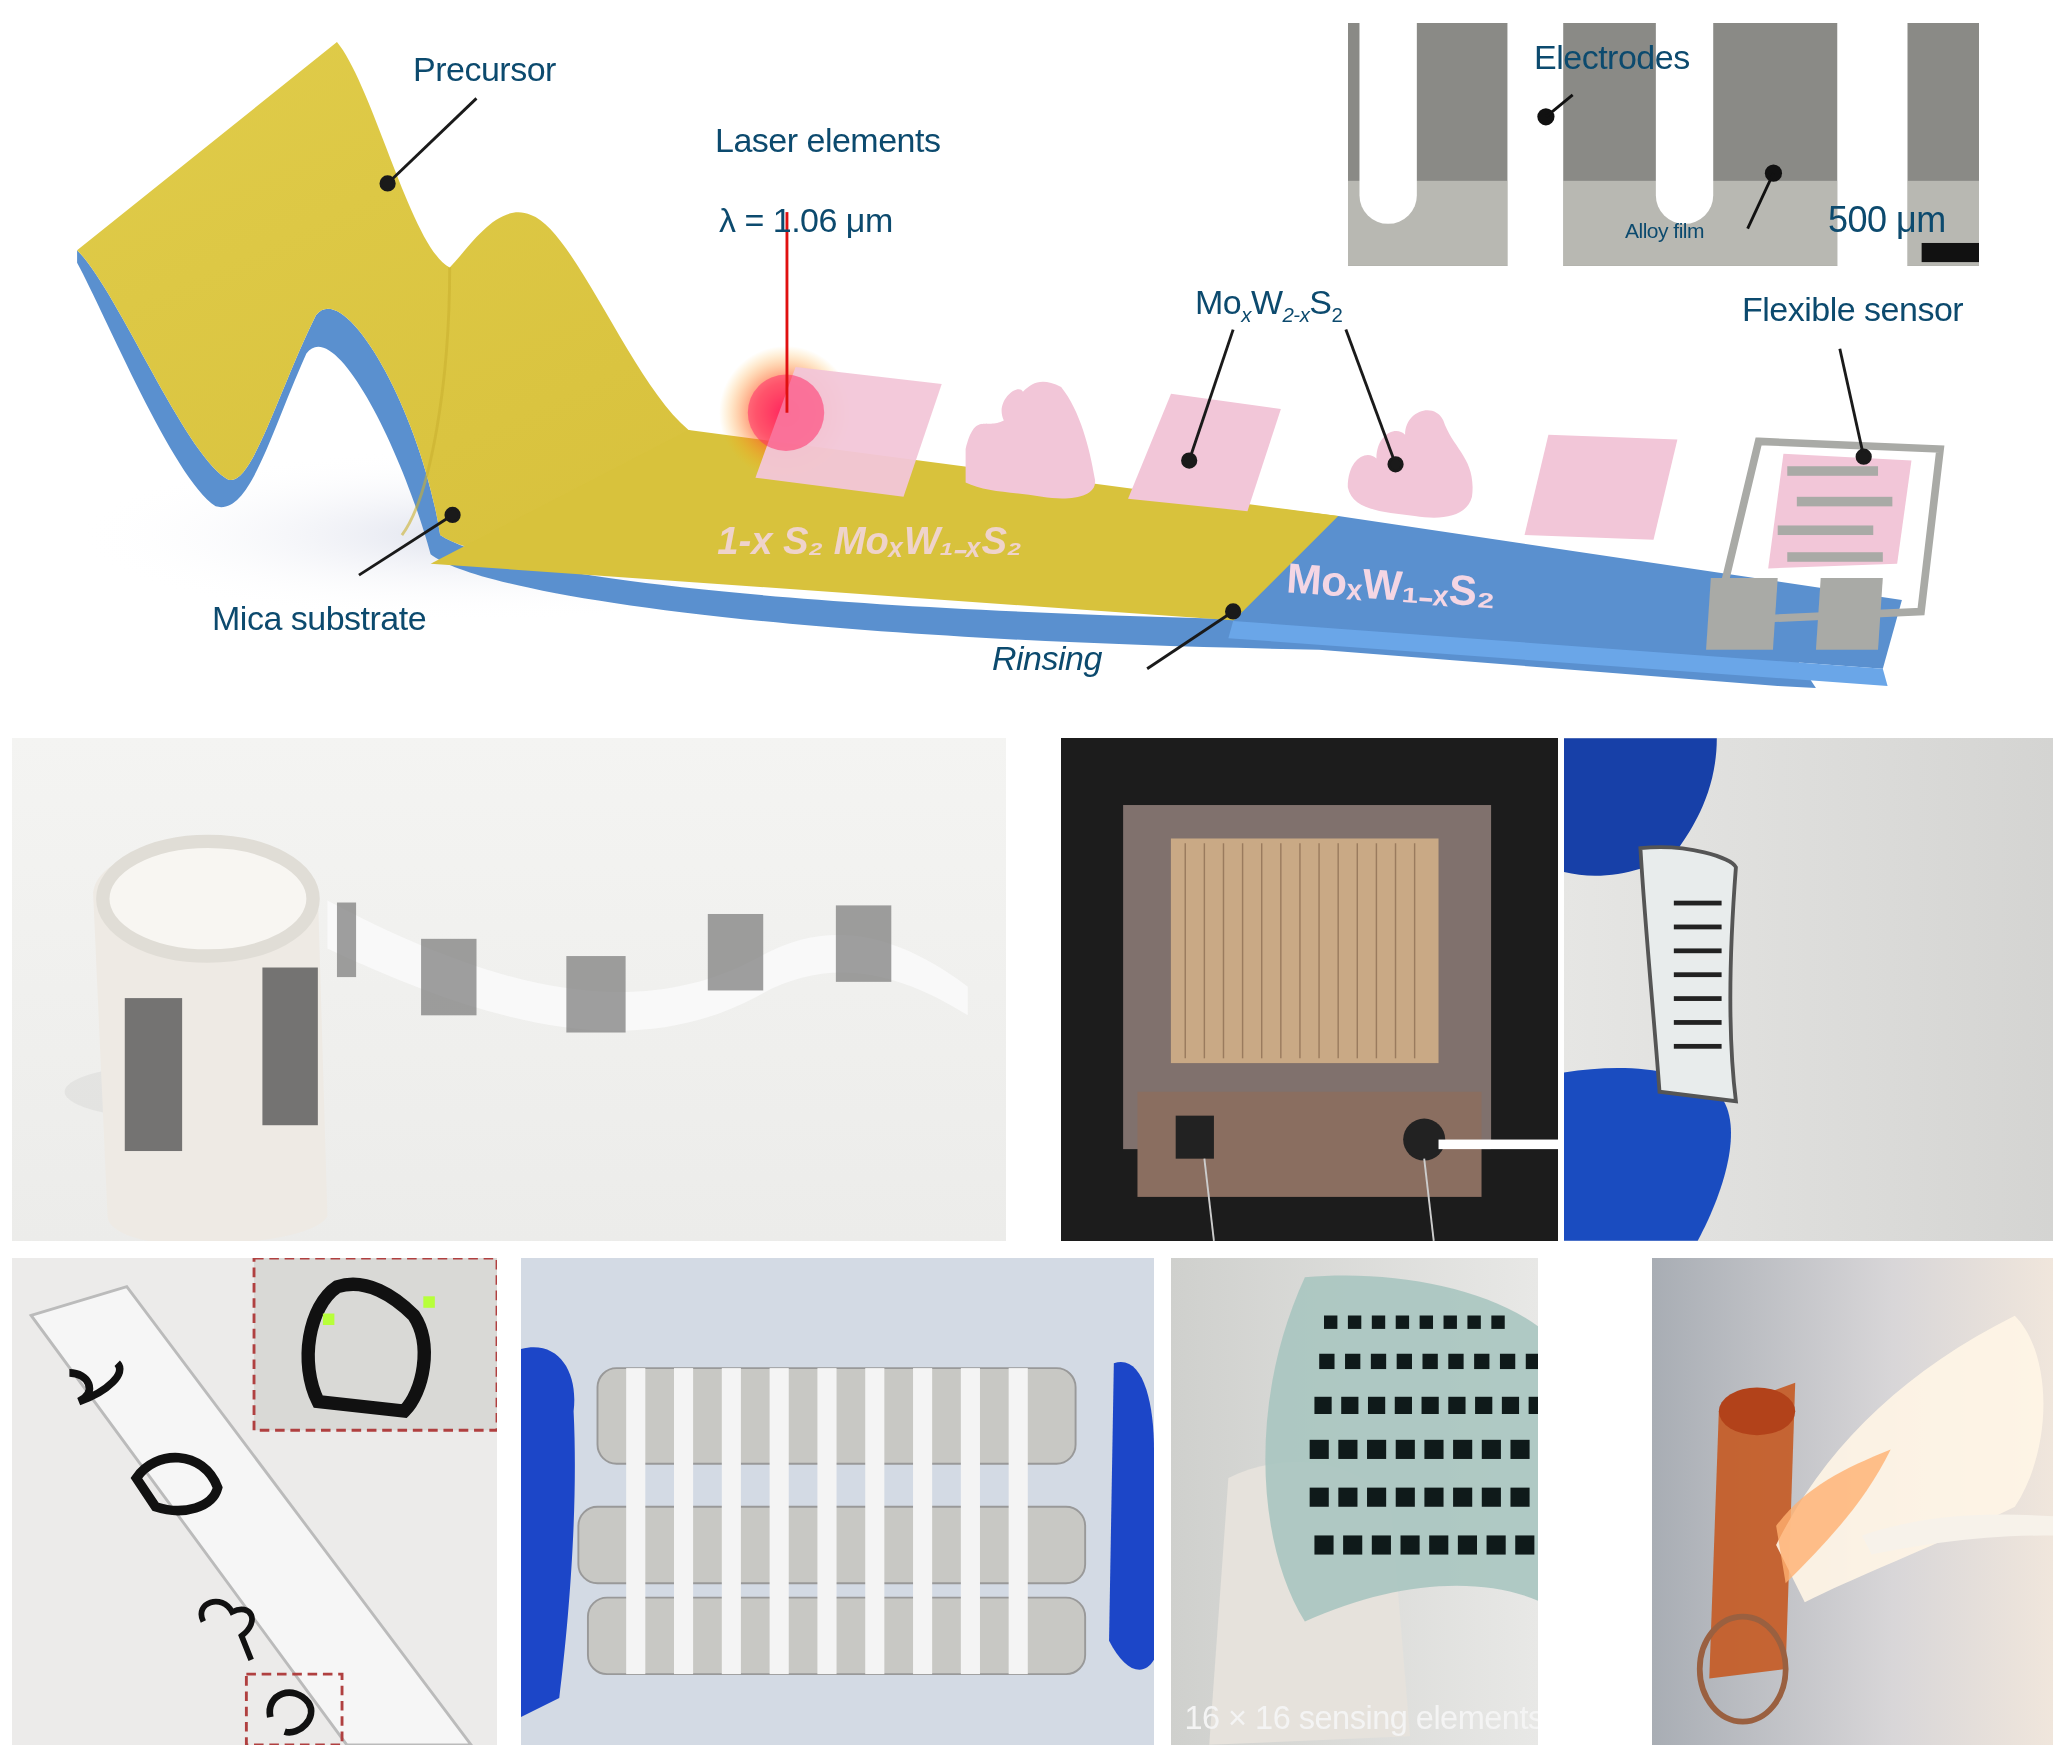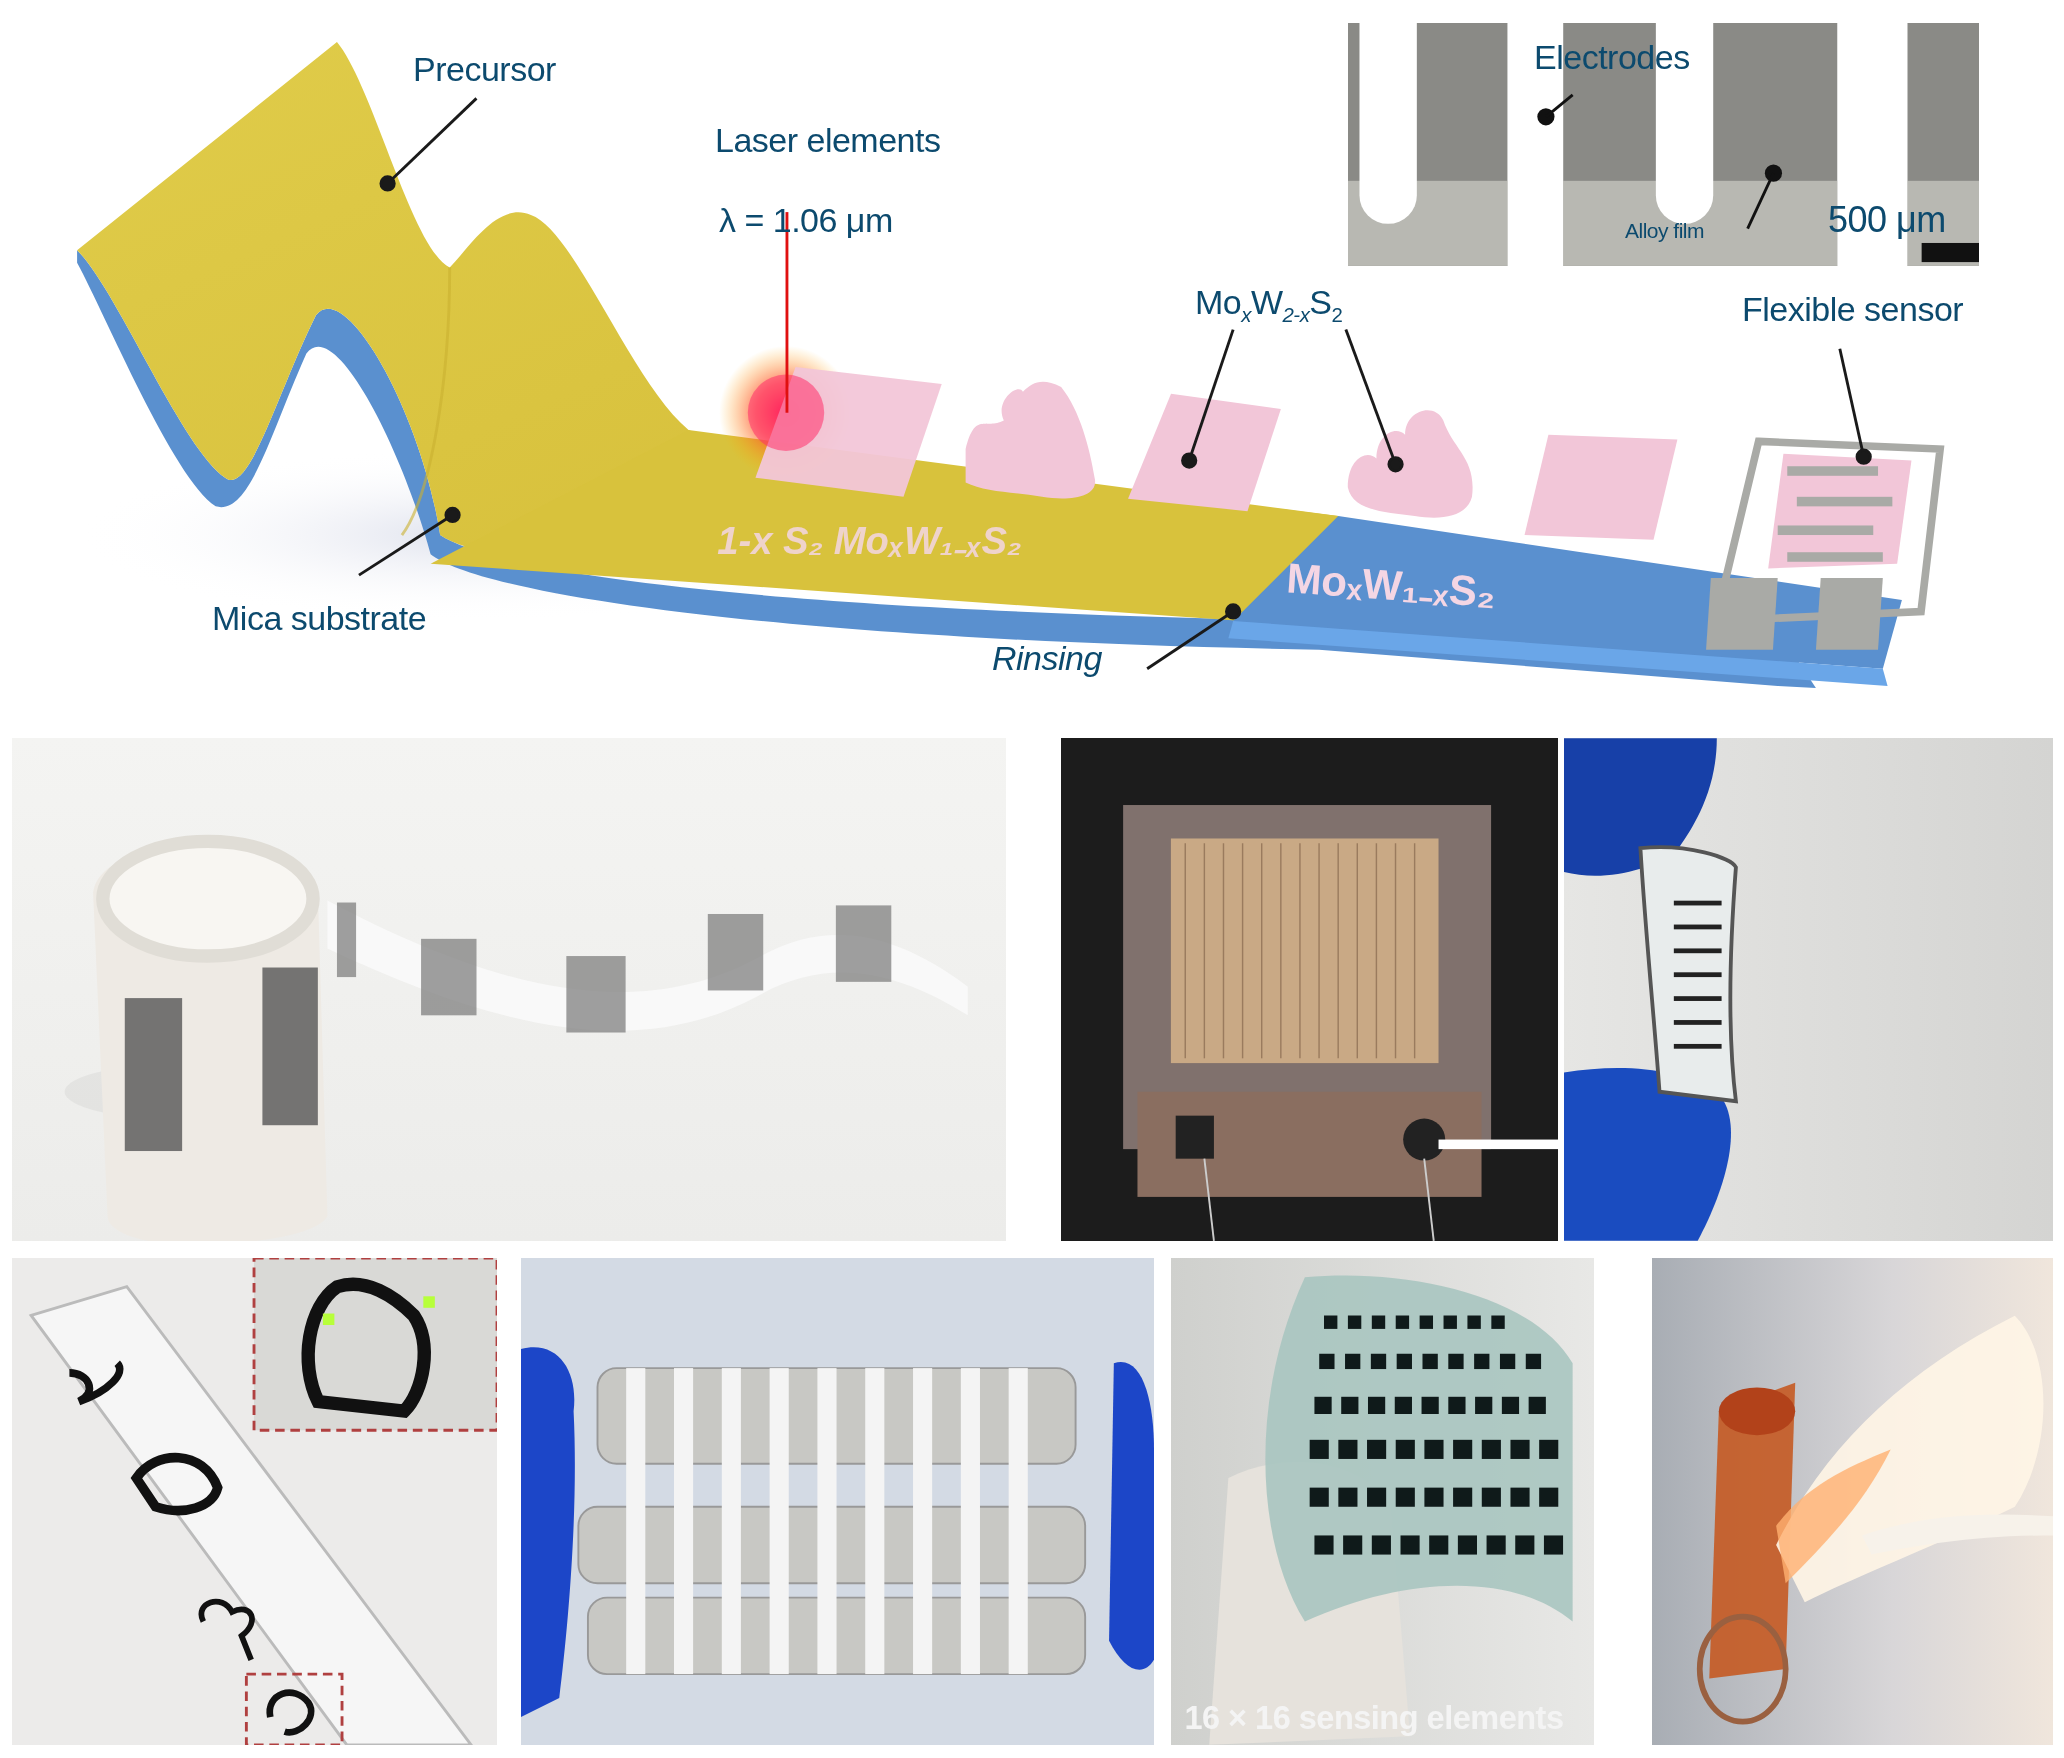--- a/index.html
+++ b/index.html
@@ -218,21 +218,21 @@
         <rect x="260" y="115" width="20" height="320"></rect>
       <rect x="310" y="115" width="20" height="320"></rect>
         <rect x="360" y="115" width="20" height="320"></rect>
       <rect x="410" y="115" width="20" height="320"></rect>
         <rect x="460" y="115" width="20" height="320"></rect>
       <rect x="510" y="115" width="20" height="320"></rect>
     </g>
   </svg>
 </div>
 
-<div class="panel" style="left:1171px;top:1258px;width:423px;height:487px;background:linear-gradient(90deg,#cfd0cd,#e8e8e6);font-weight:bold;">
+<div class="panel" style="left:1171px;top:1258px;width:367px;height:487px;background:linear-gradient(90deg,#cfd0cd,#e8e8e6);">
   <svg width="459" height="487" viewBox="0 0 480 509">
     <path d="M60 230 C120 200 200 210 230 260 L250 500 L40 509 Z" fill="#e6e2dc"></path>
     <path d="M140 20 C250 10 380 40 420 110 L420 380 C360 330 250 330 140 380 C90 300 80 150 140 20 Z" fill="#a9c5c0" opacity="0.9"></path>
     <g fill="#0f1a1a">
       <rect x="160" y="60" width="14" height="14"></rect>
         <rect x="185" y="60" width="14" height="14"></rect>
         <rect x="210" y="60" width="14" height="14"></rect>
         <rect x="235" y="60" width="14" height="14"></rect>
         <rect x="260" y="60" width="14" height="14"></rect>
         <rect x="285" y="60" width="14" height="14"></rect>

